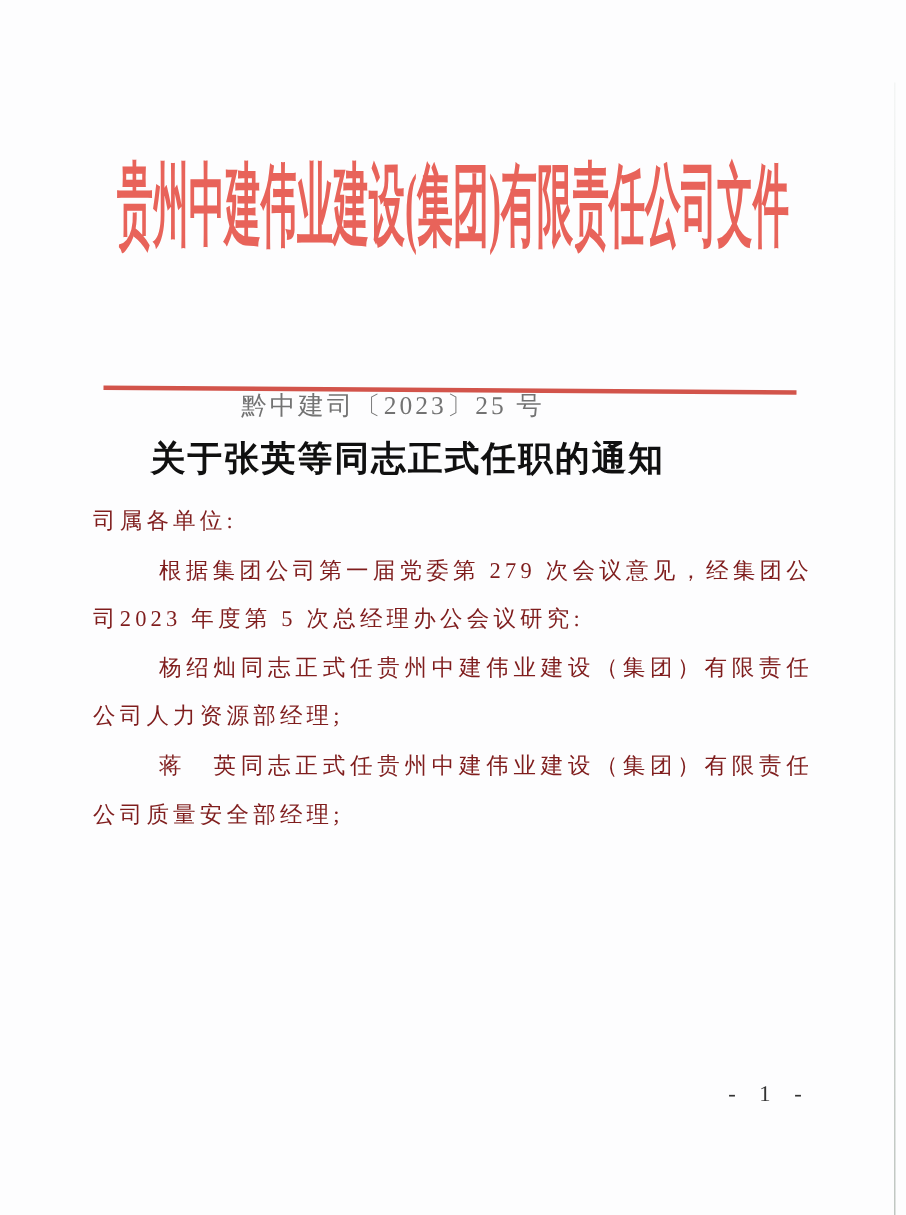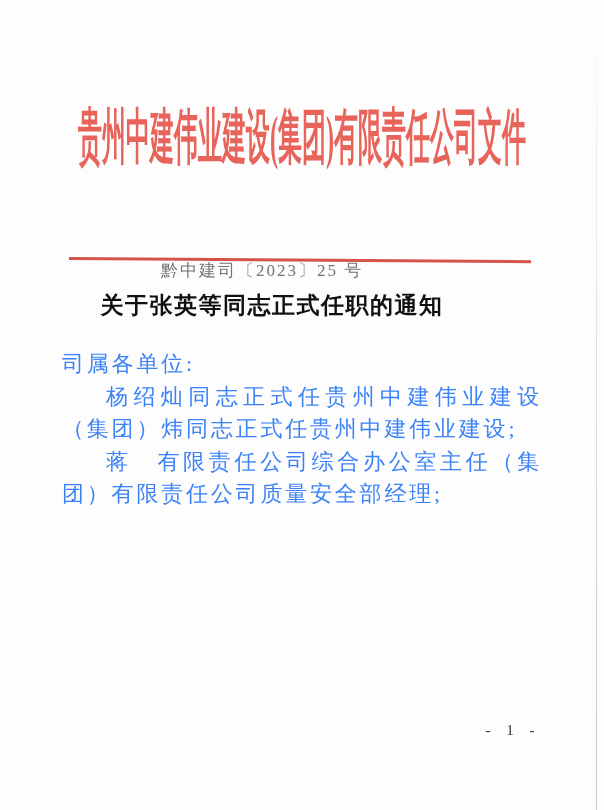--- a/index.html
+++ b/index.html
@@ -75,28 +75,28 @@
     text-align: center;
     font-size: 23px;
     font-weight: bold;
     letter-spacing: 1.5px;
     color: #101010;
   }
 
   
   .body-block {
     position: absolute;
-    top: 348px;
+    top: 332px;
     left: 62px;
     width: 480px;
-    font-size: 22px;
+    font-size: 15px;
     line-height: 32.6px;
     letter-spacing: 2.8px;
     text-align: justify;
-    color: #3b82f6;
+    color: #7f1d1d;
   }
   .body-block p {
     margin: 0;
     text-indent: 44px;
   }
   .body-block p.no-indent {
     text-indent: 0;
   }
 
   
@@ -132,21 +132,22 @@
   </div>
 
   <div class="doc-number">黔中建司〔2023〕25 号</div>
 
   <div class="red-rule"></div>
 
   <div class="notice-title">关于张英等同志正式任职的通知</div>
 
   <div class="body-block">
     <p class="no-indent">司属各单位:</p>
-    <p>杨绍灿同志正式任贵州中建伟业建设（集团）炜同志正式任贵州中建伟业建设;</p>
-    <p>蒋　有限责任公司综合办公室主任（集团）有限责任公司质量安全部经理;</p>
+    <p>根据集团公司第一届党委第 279 次会议意见，经集团公司2023 年度第 5 次总经理办公会议研究:</p>
+    <p>杨绍灿同志正式任贵州中建伟业建设（集团）有限责任公司人力资源部经理;</p>
+    <p>蒋　英同志正式任贵州中建伟业建设（集团）有限责任公司质量安全部经理;</p>
   </div>
 
   <div class="page-number">- 1 -</div>
 
   <div class="scan-edge"></div>
 
 </div>
 
 </body></html>

